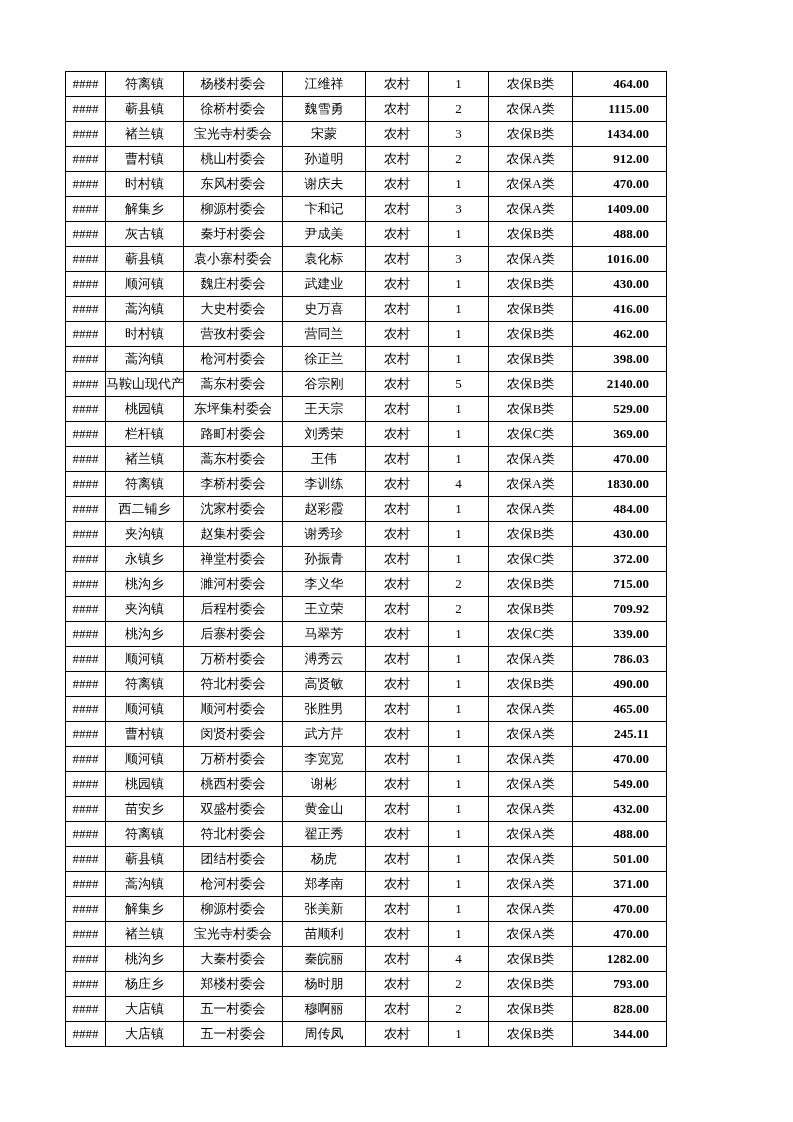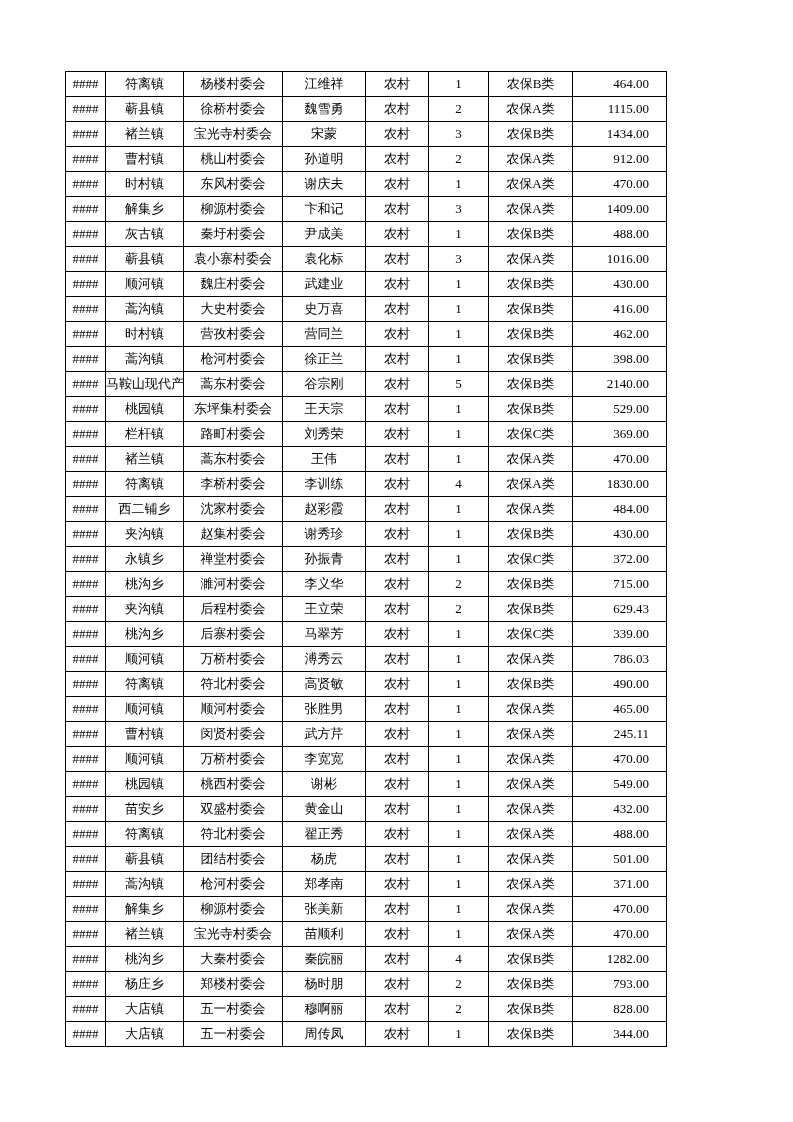--- a/index.html
+++ b/index.html
@@ -30,20 +30,21 @@
     font-size: 13px;
     color: #000000;
     text-align: center;
     vertical-align: middle;
     white-space: nowrap;
     overflow: hidden;
   }
   table.grid td.col-amount {
     text-align: right;
     padding-right: 17px;
+    font-weight: bold;
   }
 </style>
 </head>
 <body>
 
 <div class="page">
   <table class="grid">
     <colgroup>
       <col style="width:40px">
       <col style="width:78px">
@@ -266,21 +267,21 @@
           <td class="col-amount">715.00</td>
         </tr>
         <tr>
           <td class="col-overflow">####</td>
           <td class="col-town">夹沟镇</td>
           <td class="col-village">后程村委会</td>
           <td class="col-name">王立荣</td>
           <td class="col-category">农村</td>
           <td class="col-count">2</td>
           <td class="col-insurance">农保B类</td>
-          <td class="col-amount">629.43</td>
+          <td class="col-amount">709.92</td>
         </tr>
         <tr>
           <td class="col-overflow">####</td>
           <td class="col-town">桃沟乡</td>
           <td class="col-village">后寨村委会</td>
           <td class="col-name">马翠芳</td>
           <td class="col-category">农村</td>
           <td class="col-count">1</td>
           <td class="col-insurance">农保C类</td>
           <td class="col-amount">339.00</td>

